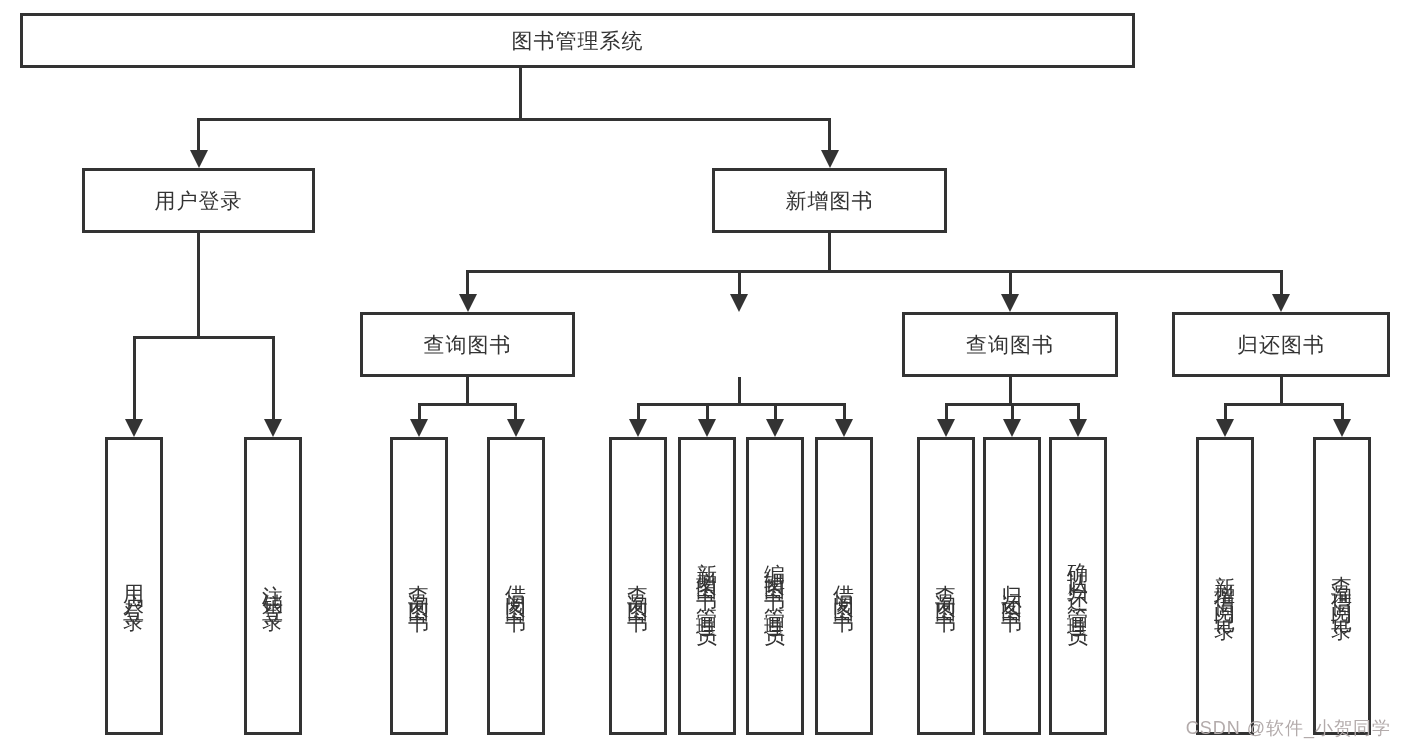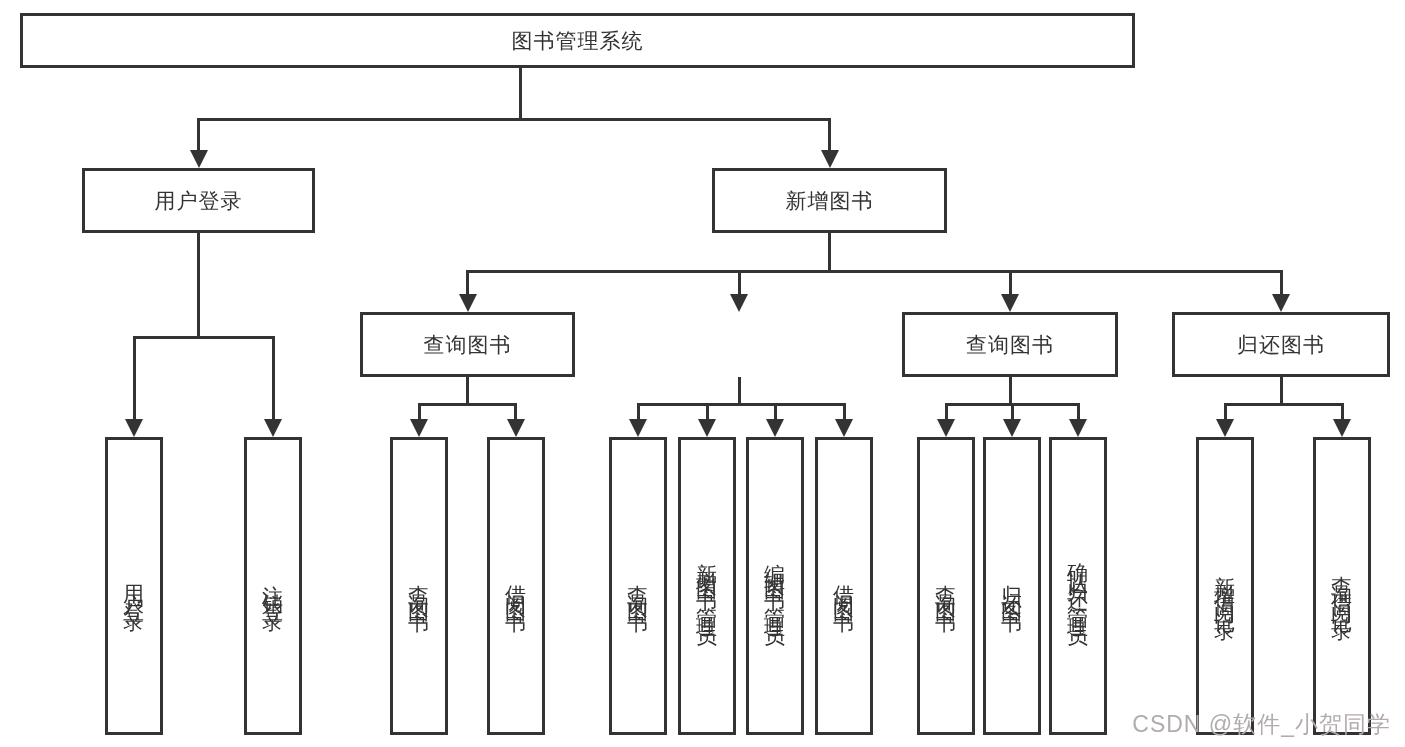--- a/index.html
+++ b/index.html
@@ -33,21 +33,21 @@
   .vline{position:absolute;width:3px;background:var(--line,#333333);z-index:1;}
   .arrow{
     position:absolute;width:0;height:0;z-index:1;
     border-left:9px solid transparent;
     border-right:9px solid transparent;
     border-top:18px solid var(--line,#333333);
   }
   #watermark{
     position:absolute;
     right:14px;bottom:7px;
-    font-size:23px;
+    font-size:18px;
     letter-spacing:1px;
     color:var(--watermark,#b3abab);
     z-index:5;
     margin-left:41px;
   }
 </style>
 </head>
 <body>
 
 <div id="canvas">

